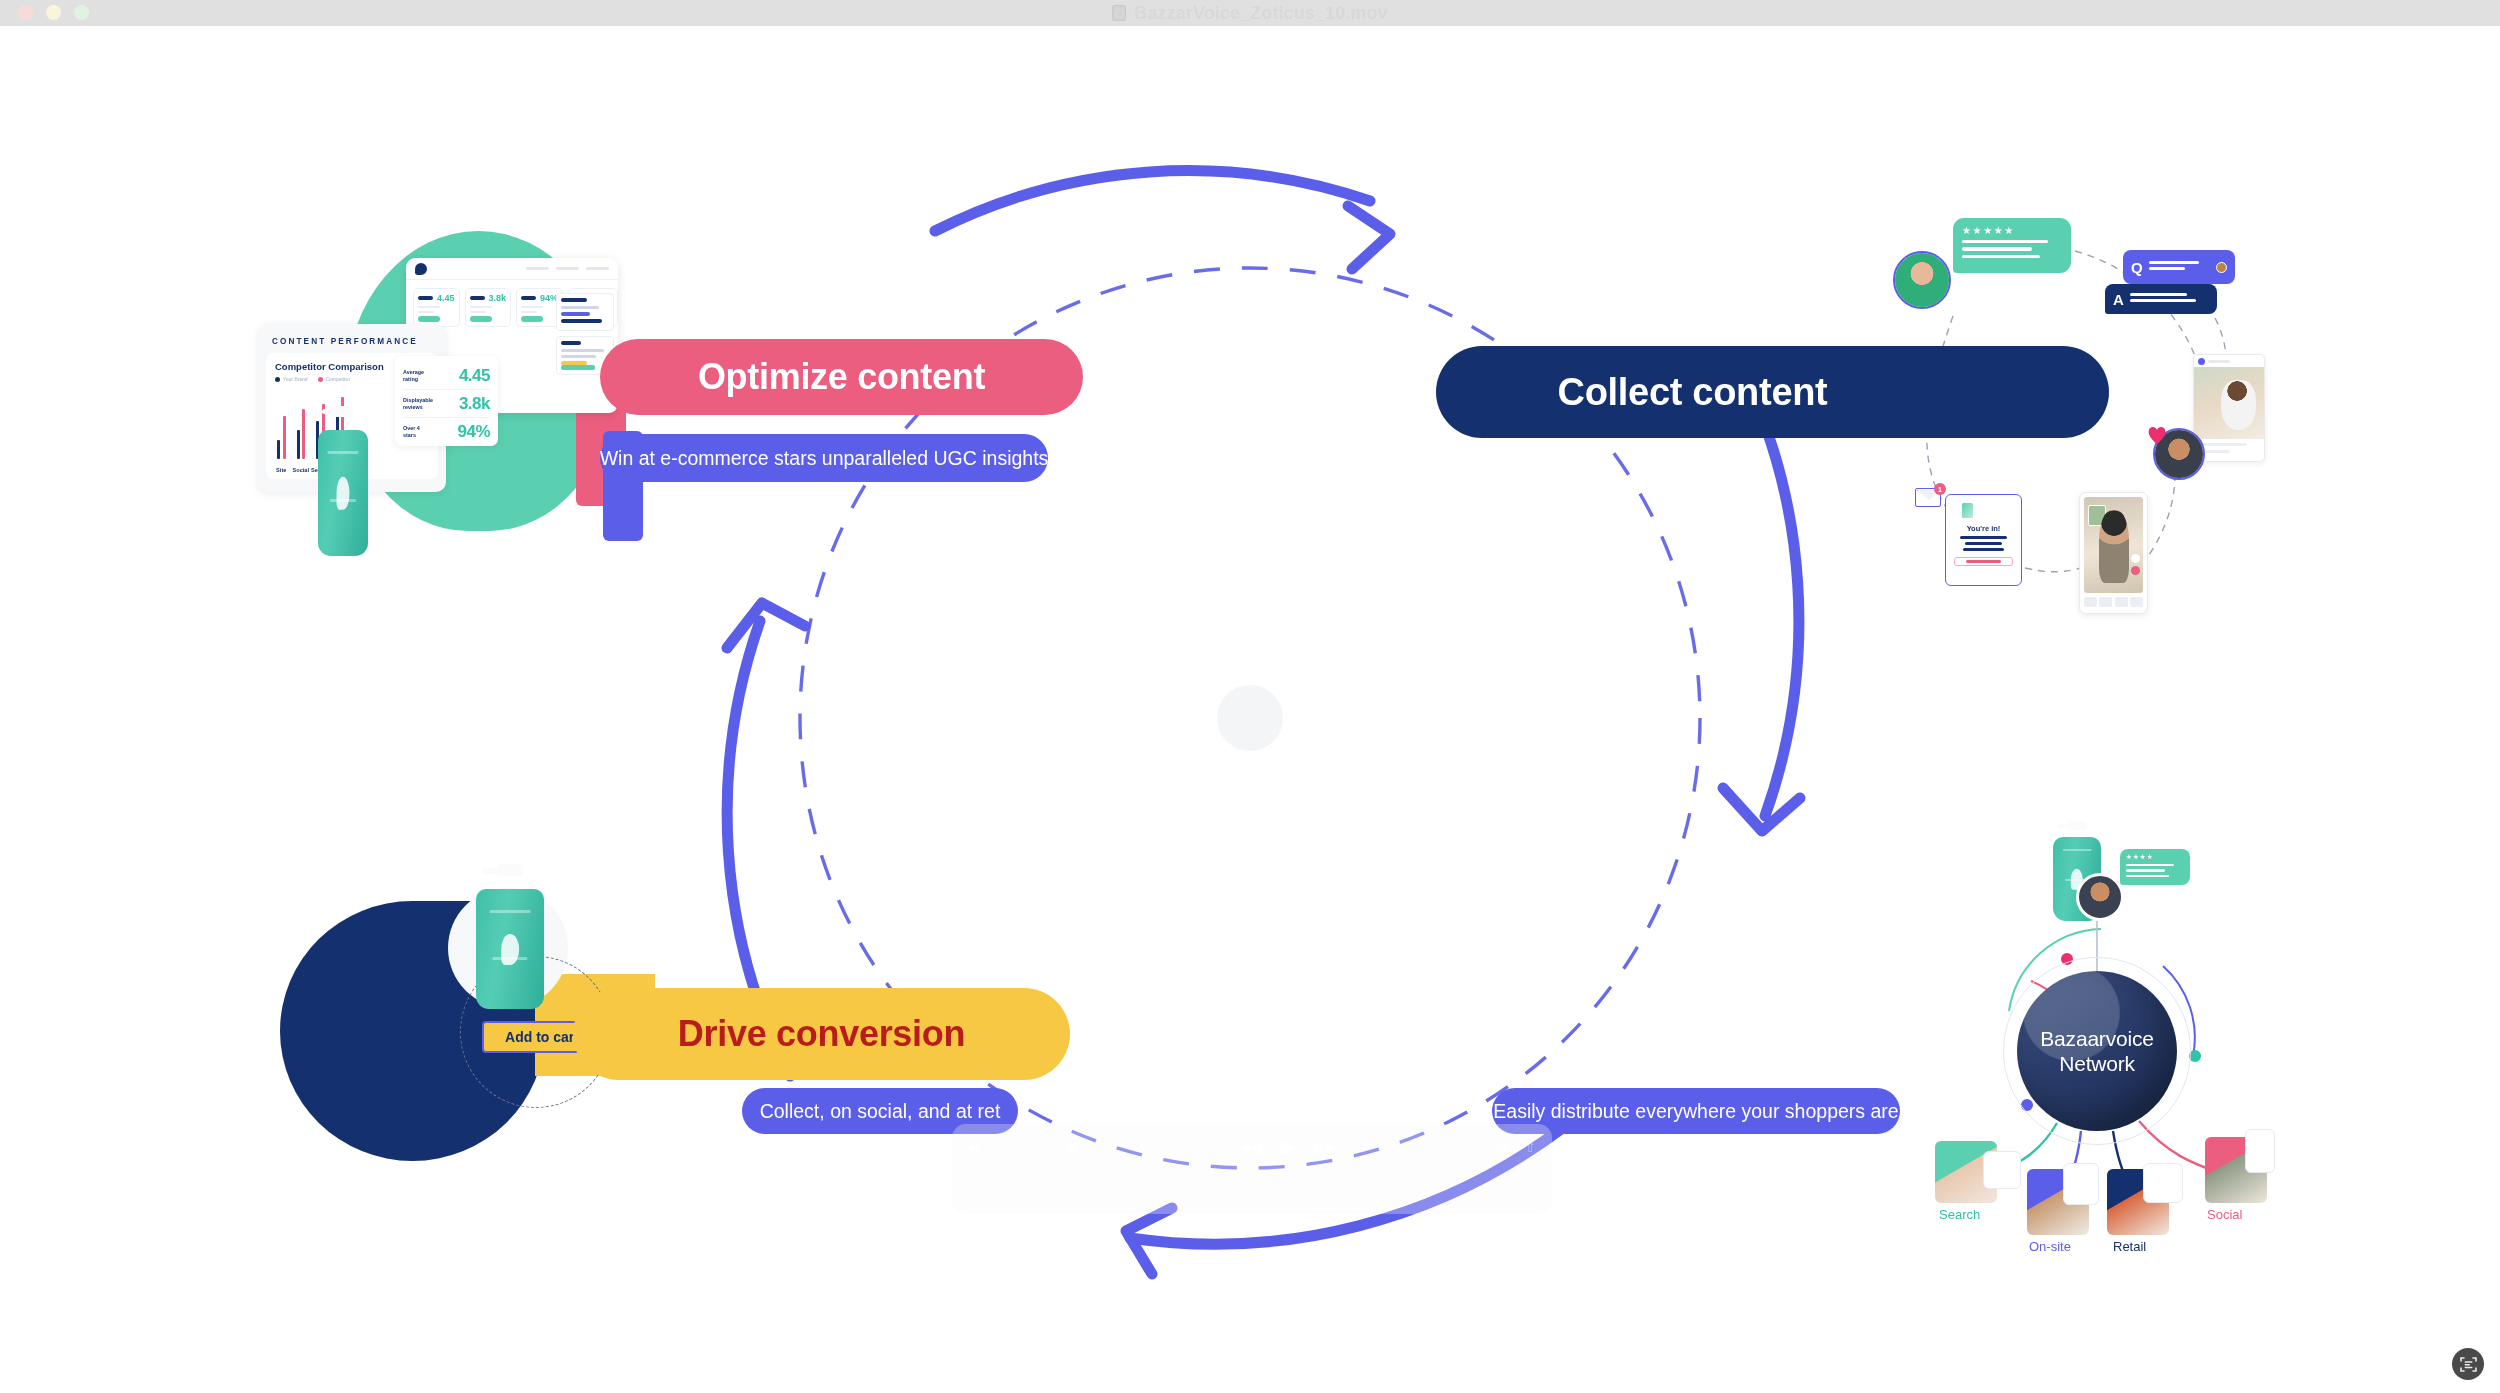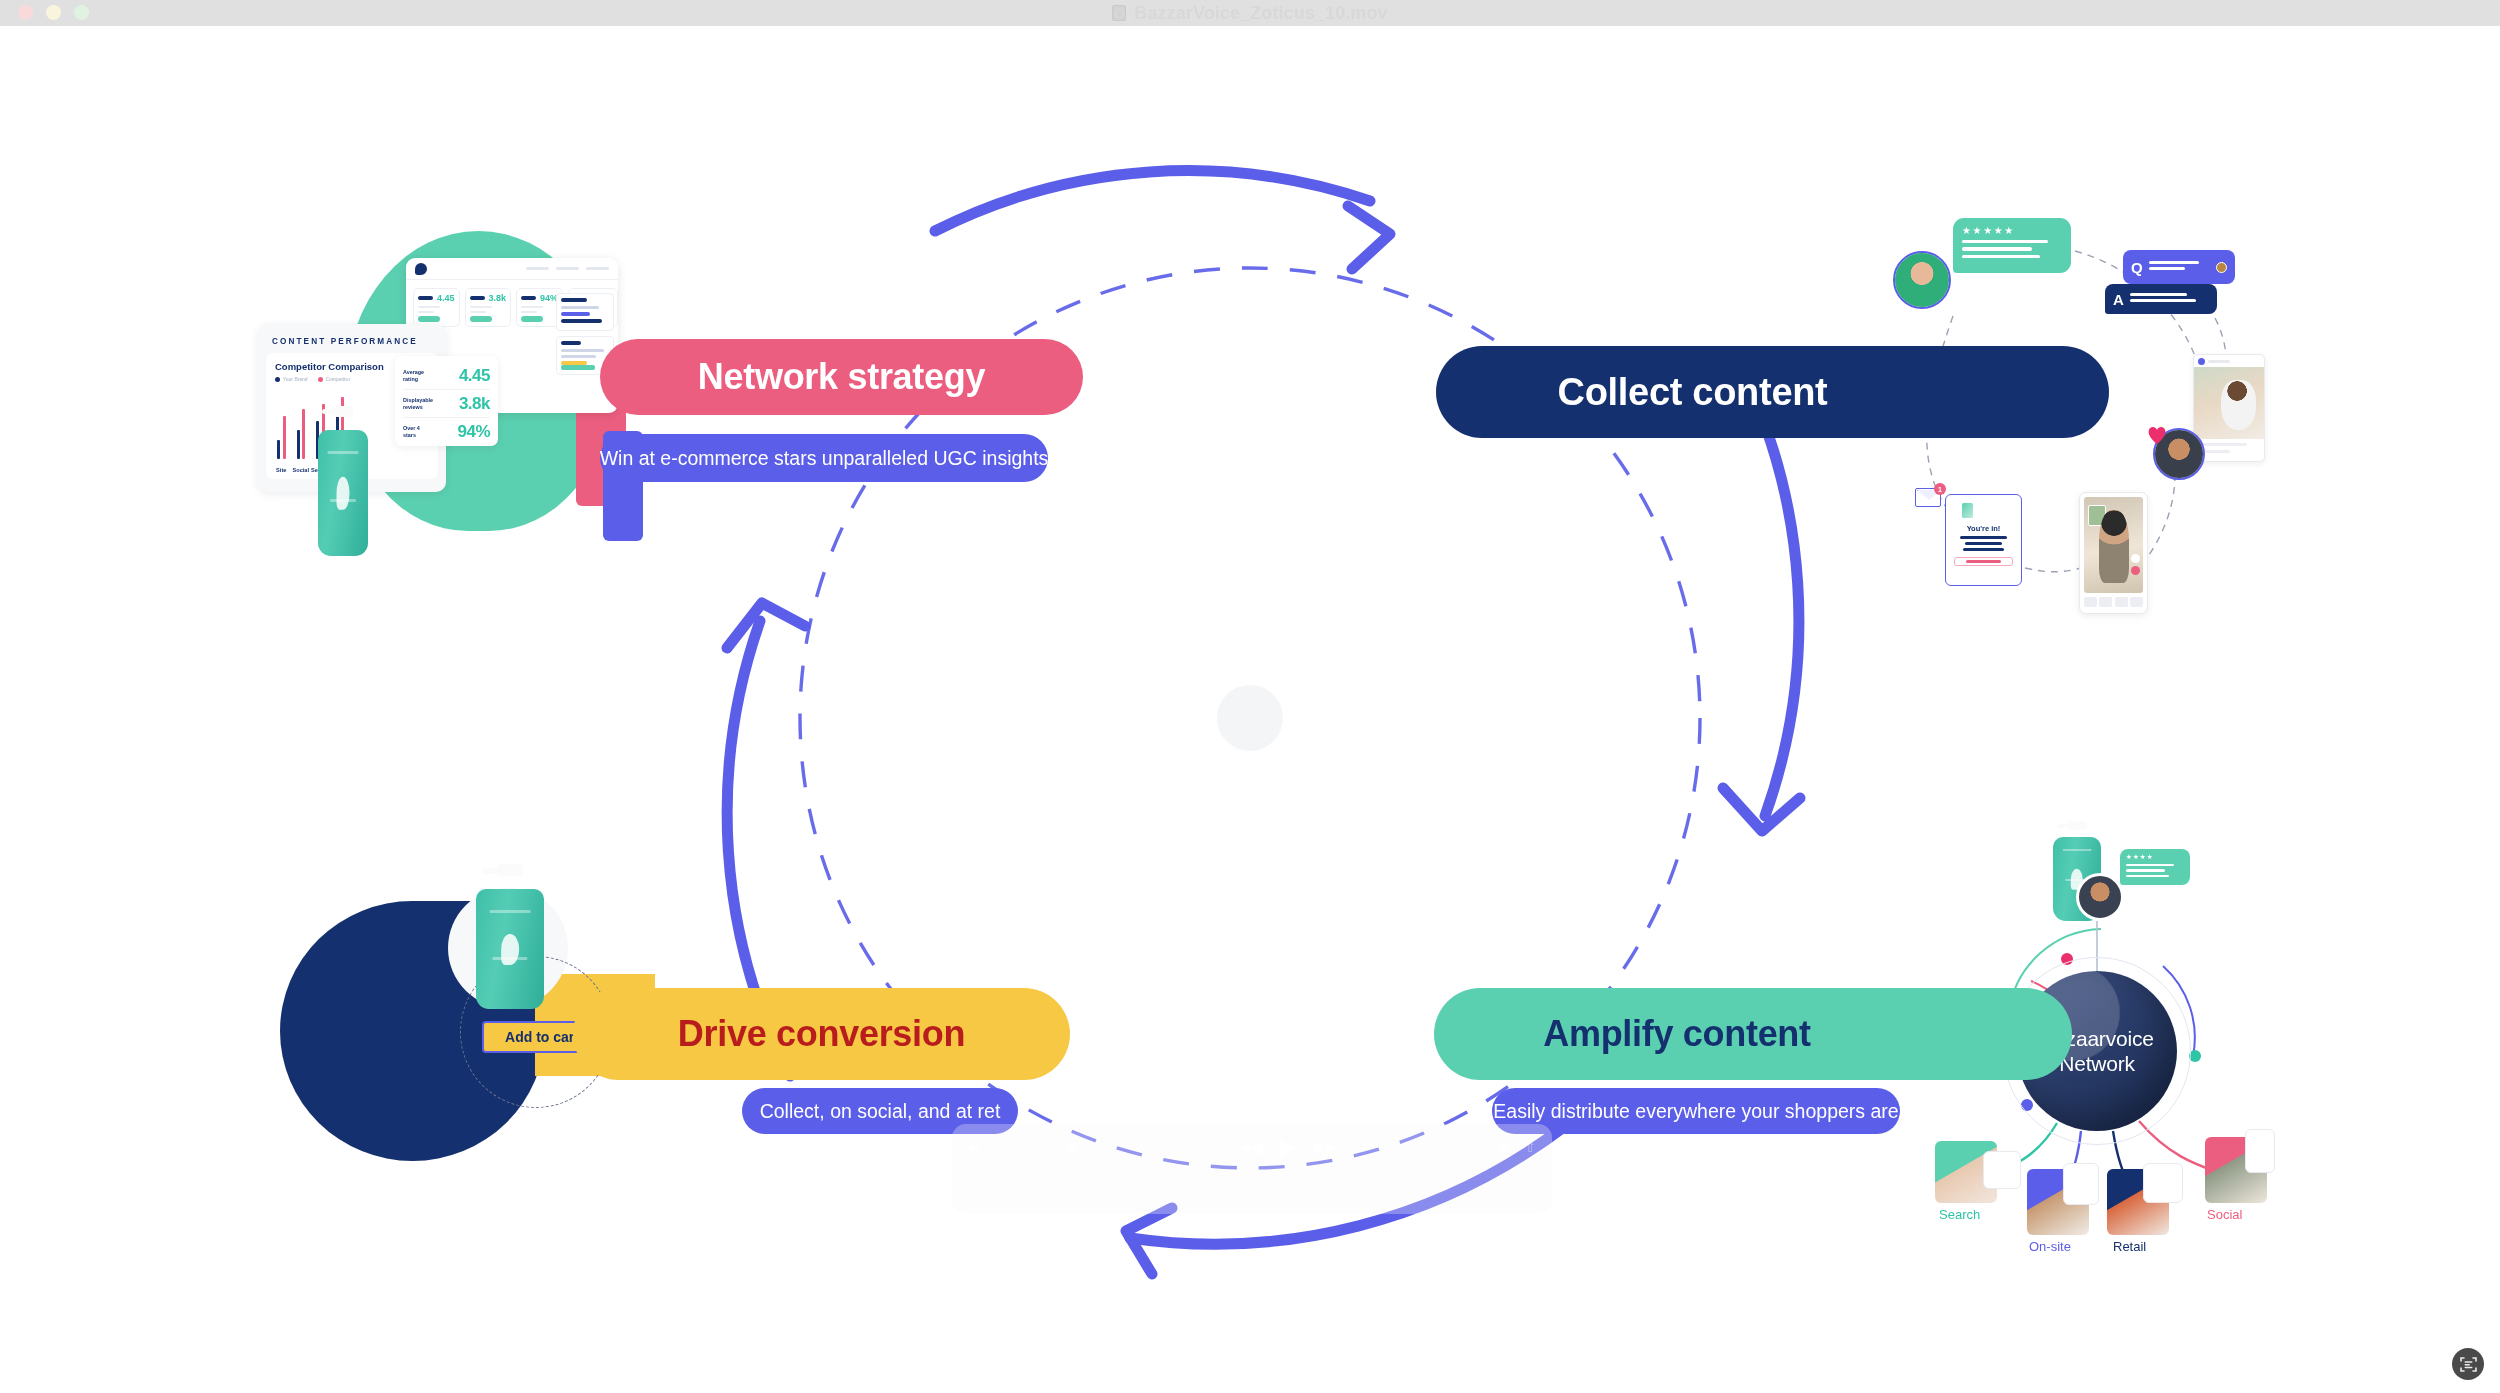--- a/index.html
+++ b/index.html
@@ -729,33 +729,30 @@
     <div class="node-img" style="left:238px;top:352px;width:40px;height:40px;background:#fff;border:1px solid #e8eaf0;"></div>
     <span class="node-label" style="left:208px;top:428px;color:#15306E;">Retail</span>
 
     <div class="node-img" style="left:300px;top:326px;width:62px;height:66px;
         background:linear-gradient(150deg,#EC5E7F 0 38%,#8f9a86 39%,#ede6dc 100%);"></div>
     <div class="node-img" style="left:340px;top:318px;width:30px;height:44px;background:#fff;border:1px solid #e8eaf0;"></div>
     <span class="node-label" style="left:302px;top:396px;color:#EC5E7F;">Social</span>
   </div>
 
   <div class="pill" id="pill-optimize">
-    <span class="pill-title">Network strategy</span>
+    <span class="pill-title">Optimize content</span>
   </div>
   <div class="sub-pill" id="sub-optimize">
     <span>Win at e-commerce stars unparalleled UGC insights</span>
   </div>
 
   <div class="pill" id="pill-collect">
     <span class="pill-title">Collect content</span>
   </div>
 
-  <div class="pill" id="pill-amplify">
-    <span class="pill-title">Amplify content</span>
-  </div>
   <div class="sub-pill" id="sub-amplify">
     <span>Easily distribute everywhere your shoppers are</span>
   </div>
 
   <div class="pill" id="pill-drive">
     <span class="pill-title">Drive conversion</span>
   </div>
   <div class="sub-pill" id="sub-drive">
     <span>Collect, on social, and at ret</span>
   </div>

